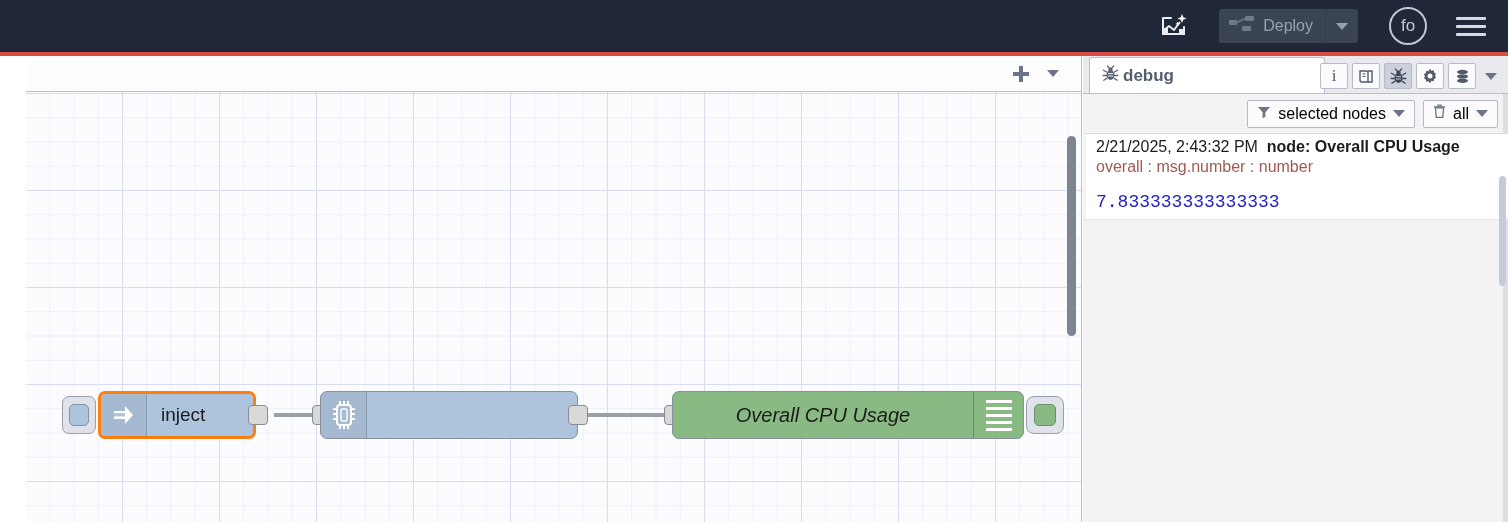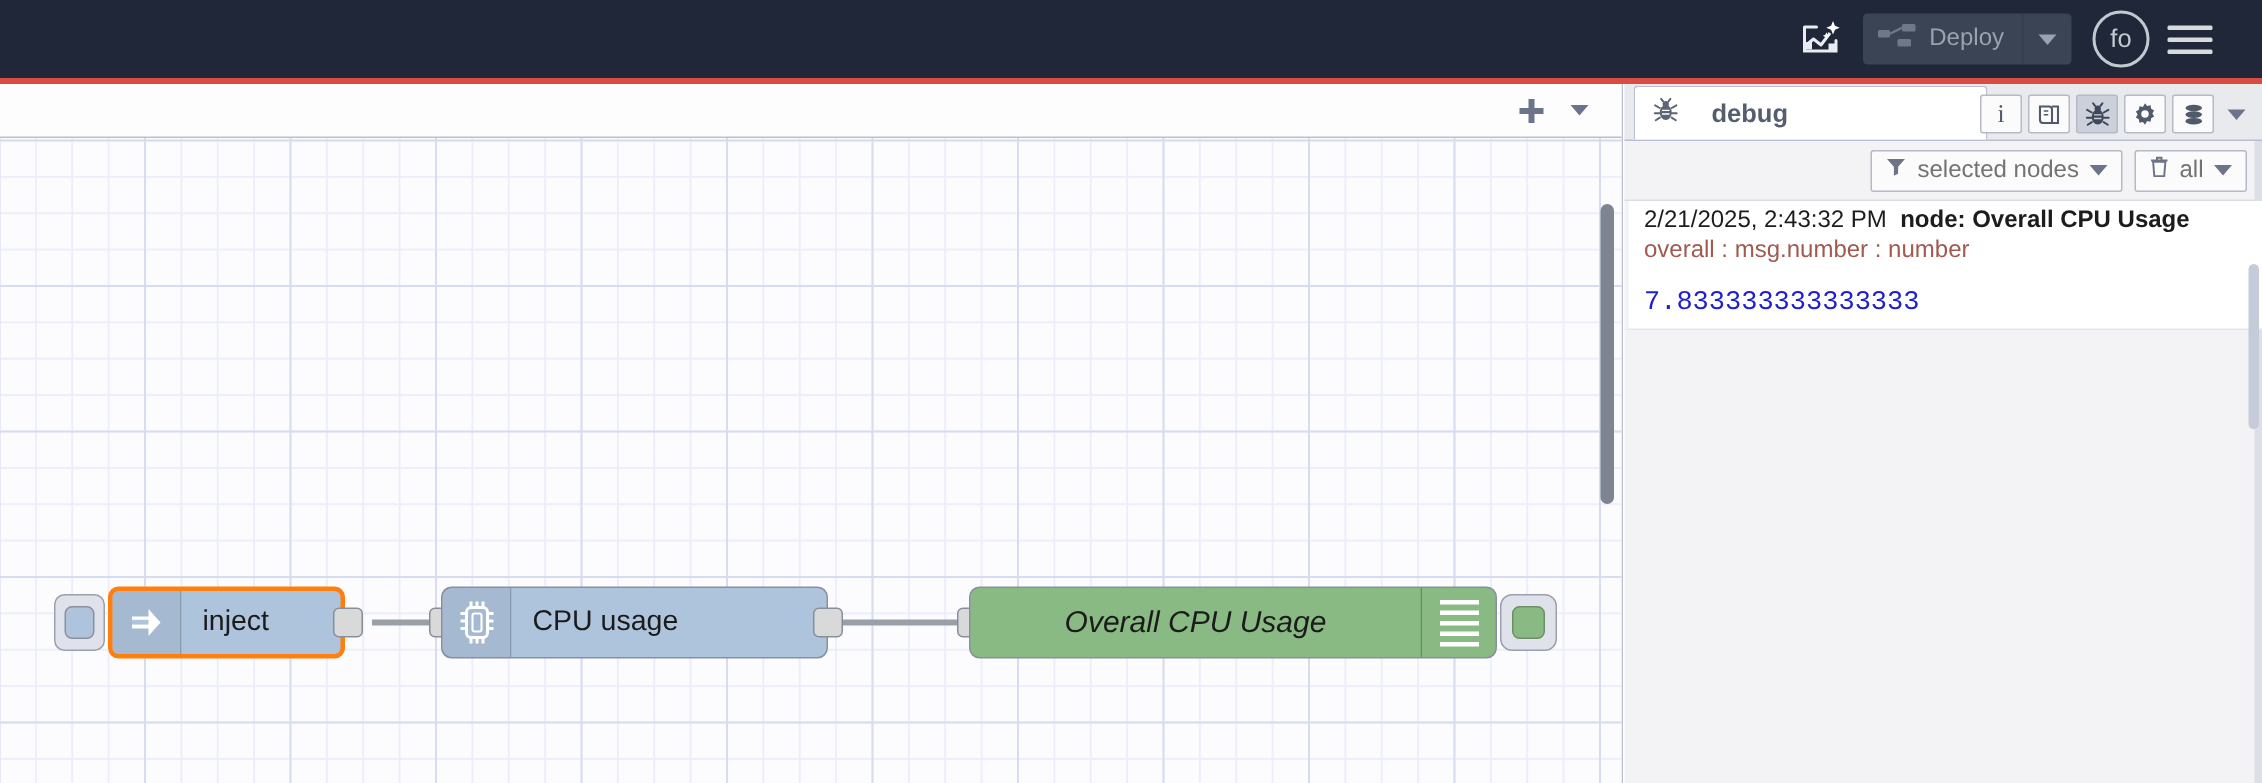--- a/index.html
+++ b/index.html
@@ -7,21 +7,21 @@
     width: 1508px; height: 522px; overflow: hidden;
     font-family: "Liberation Sans", sans-serif;
     background: #fff;
   }
   #app { position: relative; width: 1508px; height: 522px; }
 
   
   .header {
     position: absolute; top: 0; left: 0; width: 1508px; height: 52px;
     background: #1f2738; display: flex; align-items: center;
-    justify-content: flex-end; padding-right: 29px; gap: 0;
+    justify-content: flex-end; padding-right: 18px; gap: 17px;
   }
   .header-red-line {
     position: absolute; top: 52px; left: 0; width: 1508px; height: 4px;
     background: #d94c43;
   }
   .hdr-icon-btn {
     width: 40px; height: 40px; display: flex; align-items: center;
     justify-content: center; cursor: pointer;
   }
   .deploy-btn {
@@ -52,20 +52,21 @@
   .hamburger { width: 34px; height: 34px; display: flex; flex-direction: column;
     justify-content: center; gap: 5px; cursor: pointer; }
   .hamburger span { display: block; height: 3px; width: 30px;
     background: #d7dbe0; border-radius: 1px; }
 
   
   .workspace {
     position: absolute; top: 56px; left: 0;
     width: 1082px; height: 466px; background: #fff;
     border-right: 1px solid #b9bfd0;
+    padding-left: 26px;
   }
   .tabbar {
     position: relative; height: 36px; width: 100%;
     background: #fdfdfd; border-bottom: 1px solid #b9bfd0;
     display: flex; align-items: center; justify-content: flex-end;
     padding-right: 14px; gap: 4px;
   }
   .tab-add, .tab-menu {
     width: 28px; height: 28px; display: flex; align-items: center;
     justify-content: center; cursor: pointer; color: #7b849a;
@@ -157,21 +158,21 @@
     width: 425px; height: 466px; background: #f3f3f5;
   }
   .sb-tabrow {
     position: relative; height: 38px; display: flex; align-items: flex-end;
     background: #e9eaee; border-bottom: 1px solid #b9bfd0;
   }
   .sb-tab {
     margin-left: 6px; height: 36px; width: 236px;
     background: #fff; border: 1px solid #b9bfd0; border-bottom: none;
     border-radius: 3px 3px 0 0; display: flex; align-items: center;
-    gap: 22px; padding: 0 12px; cursor: pointer; margin-top: 20px;
+    gap: 4px; padding: 0 12px; cursor: pointer; margin-top: 20px;
   }
   .sb-tab-label { font-size: 17px; font-weight: bold; color: #555e6e; }
   .sb-tools {
     position: absolute; right: 6px; bottom: 4px;
     display: flex; align-items: center; gap: 4px;
   }
   .sb-tool {
     width: 28px; height: 26px; border: 1px solid #b5bac6;
     background: #fbfbfc; border-radius: 2px; display: flex;
     align-items: center; justify-content: center; cursor: pointer;
@@ -182,21 +183,21 @@
     justify-content: center; cursor: pointer; }
 
   .sb-filters {
     height: 40px; background: #f3f3f5; display: flex;
     align-items: center; justify-content: flex-end; gap: 8px;
     padding-right: 10px; border-bottom: 1px solid #dadde4;
   }
   .filter-pill {
     display: flex; align-items: center; gap: 7px; height: 28px;
     padding: 0 9px; background: #fbfbfc; border: 1px solid #b5bac6;
-    border-radius: 2px; font-size: 16px; color: #737373; cursor: pointer;
+    border-radius: 2px; font-size: 16px; color: #000000; cursor: pointer;
   }
 
   .msg-list { position: relative; background: #ec4899; }
   .debug-msg {
     background: #fff; border-bottom: 1px solid #e2e5ec;
     padding: 4px 8px 7px 10px; border-left: 3px solid #f3f3f5;
   }
   .msg-meta { font-size: 16px; color: #1c1c1c; white-space: nowrap;
     overflow: hidden; }
   .msg-meta .node-name { font-weight: bold; }
@@ -307,21 +308,20 @@
                 <rect x="21" y="18" width="4" height="2"></rect>
               <rect x="9" y="1" width="2" height="4"></rect>
                 <rect x="13" y="1" width="2" height="4"></rect>
                 <rect x="17" y="1" width="2" height="4"></rect>
               <rect x="9" y="25" width="2" height="4"></rect>
                 <rect x="13" y="25" width="2" height="4"></rect>
                 <rect x="17" y="25" width="2" height="4"></rect>
             </g>
           </svg>
         </div>
-        <div class="node-label">CPU usage</div>
       </div>
       <div class="port" style="left:542px; top:313px;"></div>
 
       <div class="port" style="left:638px; top:313px;"></div>
       <div class="node node-green" style="left:646px; top:299px; width:352px;">
         <div class="node-label center">Overall CPU Usage</div>
         <div class="debug-node-icon">
           <span class="dbg-lines">
             <span></span>
             <span></span>

